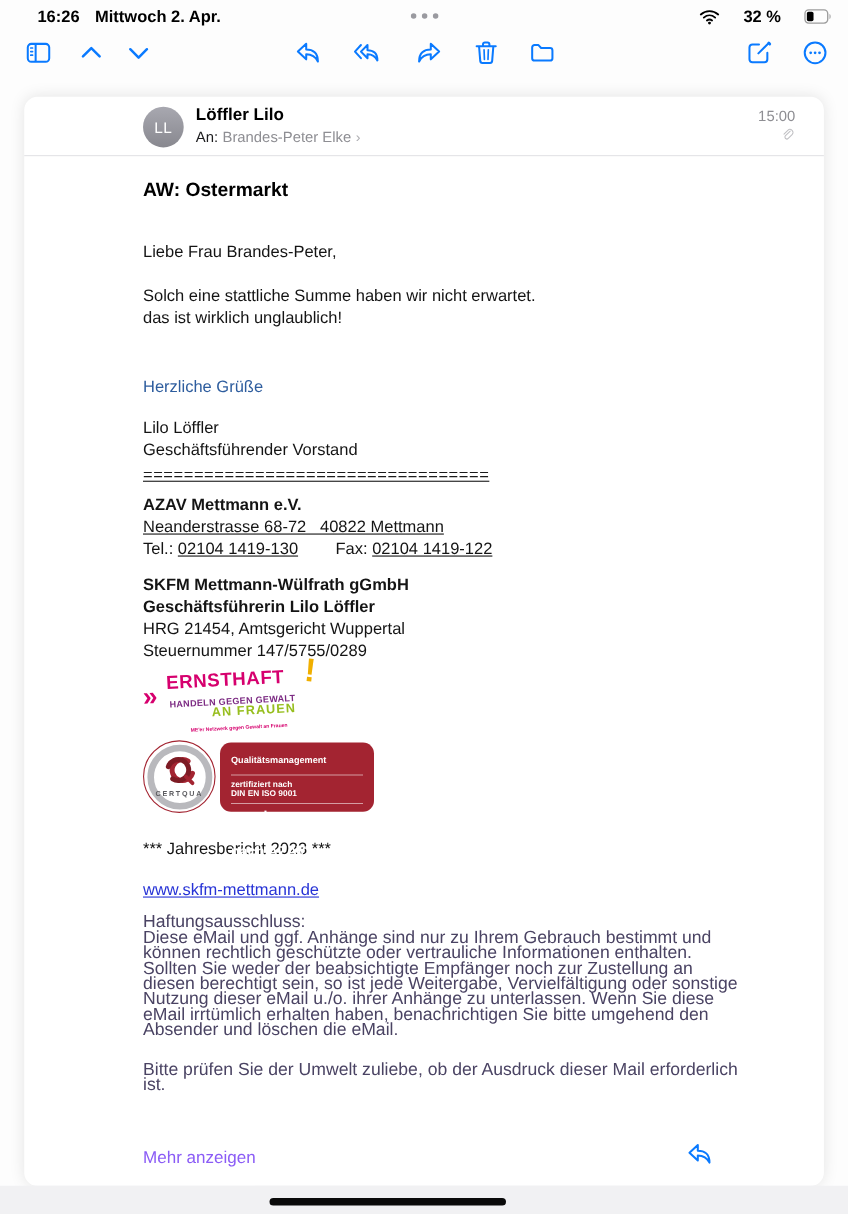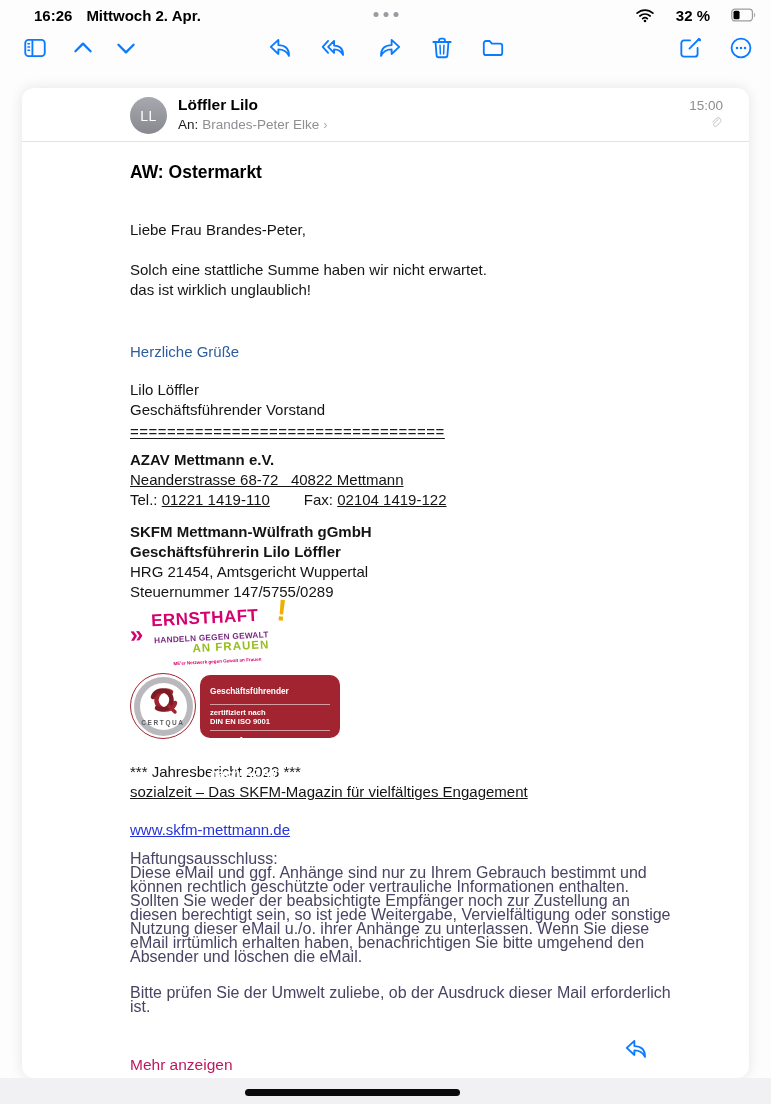--- a/index.html
+++ b/index.html
@@ -74,21 +74,21 @@
   .cq-b1 { font-size:8.3px; font-weight:700; border-bottom:1px solid rgba(255,255,255,.55); padding-bottom:3px; }
   .cq-b2 { font-size:7.6px; font-weight:700; margin-top:3px; line-height:1.25;
            border-bottom:1px solid rgba(255,255,255,.55); padding-bottom:3px; }
   .cq-b3 { font-size:13px; font-weight:600; margin-top:3px; line-height:1.25; }
 
   
   .disc { font-size:16px; line-height:14px; color:#4a4363; max-width:545px; }
 
   
   .card-footer { position:absolute; left:108px; right:100px; bottom:14px; height:28px; }
-  .more { position:absolute; left:0; top:20px; color:#be185d; font-size:15.5px; cursor:pointer; }
+  .more { position:absolute; left:0; top:8px; color:#8b5cf6; font-size:15.5px; cursor:pointer; }
   .card-footer svg { position:absolute; right:0; top:0; width:26px; height:26px; }
 
   
   .bottom-strip { position:absolute; left:0; right:0; bottom:0; height:26px; background:#f1f1f3; }
   .home-indicator { position:absolute; left:245px; top:11px; width:215px; height:7px; border-radius:4px; background:#0a0a0a; }
 </style>
 </head>
 <body>
 
 <div class="screen">
@@ -221,21 +221,21 @@
       <div class="gap18"></div>
       <div class="ln">Lilo Löffler</div>
       <div class="ln">Geschäftsführender Vorstand</div>
       <div style="height:2px"></div>
       <div class="ln divider-eq">==================================</div>
       <div class="gap8"></div>
       <div class="ln bold">AZAV Mettmann e.V.</div>
       <div class="ln u prewrap">Neanderstrasse 68-72   40822 Mettmann</div>
       <div class="ln">
         <span>Tel.:</span>
-        <span class="u">01221 1419-110</span><span class="telgap"></span><span>Fax:</span>
+        <span class="u">02104 1419-130</span><span class="telgap"></span><span>Fax:</span>
         <span class="u">02104 1419-122</span>
       </div>
       <div class="gap12"></div>
       <div class="ln bold">SKFM Mettmann-Wülfrath gGmbH</div>
       <div class="ln bold">Geschäftsführerin Lilo Löffler</div>
       <div class="ln">HRG 21454, Amtsgericht Wuppertal</div>
       <div class="ln">Steuernummer 147/5755/0289</div>
 
       <div class="ern">
         <span class="ern-chev">»</span>
@@ -251,35 +251,34 @@
           <div class="cq-ring">
             <svg width="34" height="30" viewBox="0 0 34 30">
               <path d="M24 6 A 9.5 9.5 0 1 0 28 17" fill="none" stroke="#a32431" stroke-width="4.5" stroke-linecap="round"></path>
               <path d="M10 22 A 9.5 9.5 0 1 0 6 11" fill="none" stroke="#7d1b24" stroke-width="4.5" stroke-linecap="round"></path>
               <line x1="22" y1="20" x2="28" y2="26" stroke="#a32431" stroke-width="3.5" stroke-linecap="round"></line>
             </svg>
           </div>
           <div class="cq-seal-label">CERTQUA</div>
         </div>
         <div class="cq-badge">
-          <div class="cq-b1">Geschäftsführender</div>
+          <div class="cq-b1">Qualitätsmanagement</div>
           <div class="cq-b2">
             <div>zertifiziert nach</div>
             <div>DIN EN ISO 9001</div>
           </div>
           <div class="cq-b3">
             <div>zugelassener Träger</div>
             <div>nach AZAV</div>
           </div>
         </div>
       </div>
 
       <div class="gap22"></div>
       <div class="ln">*** Jahresbericht 2023 ***</div>
-      <div class="ln u">sozialzeit – Das SKFM-Magazin für vielfältiges Engagement</div>
       <div class="gap18"></div>
       <div class="ln weblink">www.skfm-mettmann.de</div>
       <div class="gap12"></div>
       <div class="disc">
         <div>Haftungsausschluss:</div>
         <div>Diese eMail und ggf. Anhänge sind nur zu Ihrem Gebrauch bestimmt und können rechtlich geschützte oder vertrauliche Informationen enthalten. Sollten Sie weder der beabsichtigte Empfänger noch zur Zustellung an diesen berechtigt sein, so ist jede Weitergabe, Vervielfältigung oder sonstige Nutzung dieser eMail u./o. ihrer Anhänge zu unterlassen. Wenn Sie diese eMail irrtümlich erhalten haben, benachrichtigen Sie bitte umgehend den Absender und löschen die eMail.</div>
         <div style="height:22px"></div>
         <div>Bitte prüfen Sie der Umwelt zuliebe, ob der Ausdruck dieser Mail erforderlich ist.</div>
       </div>
     </div>

